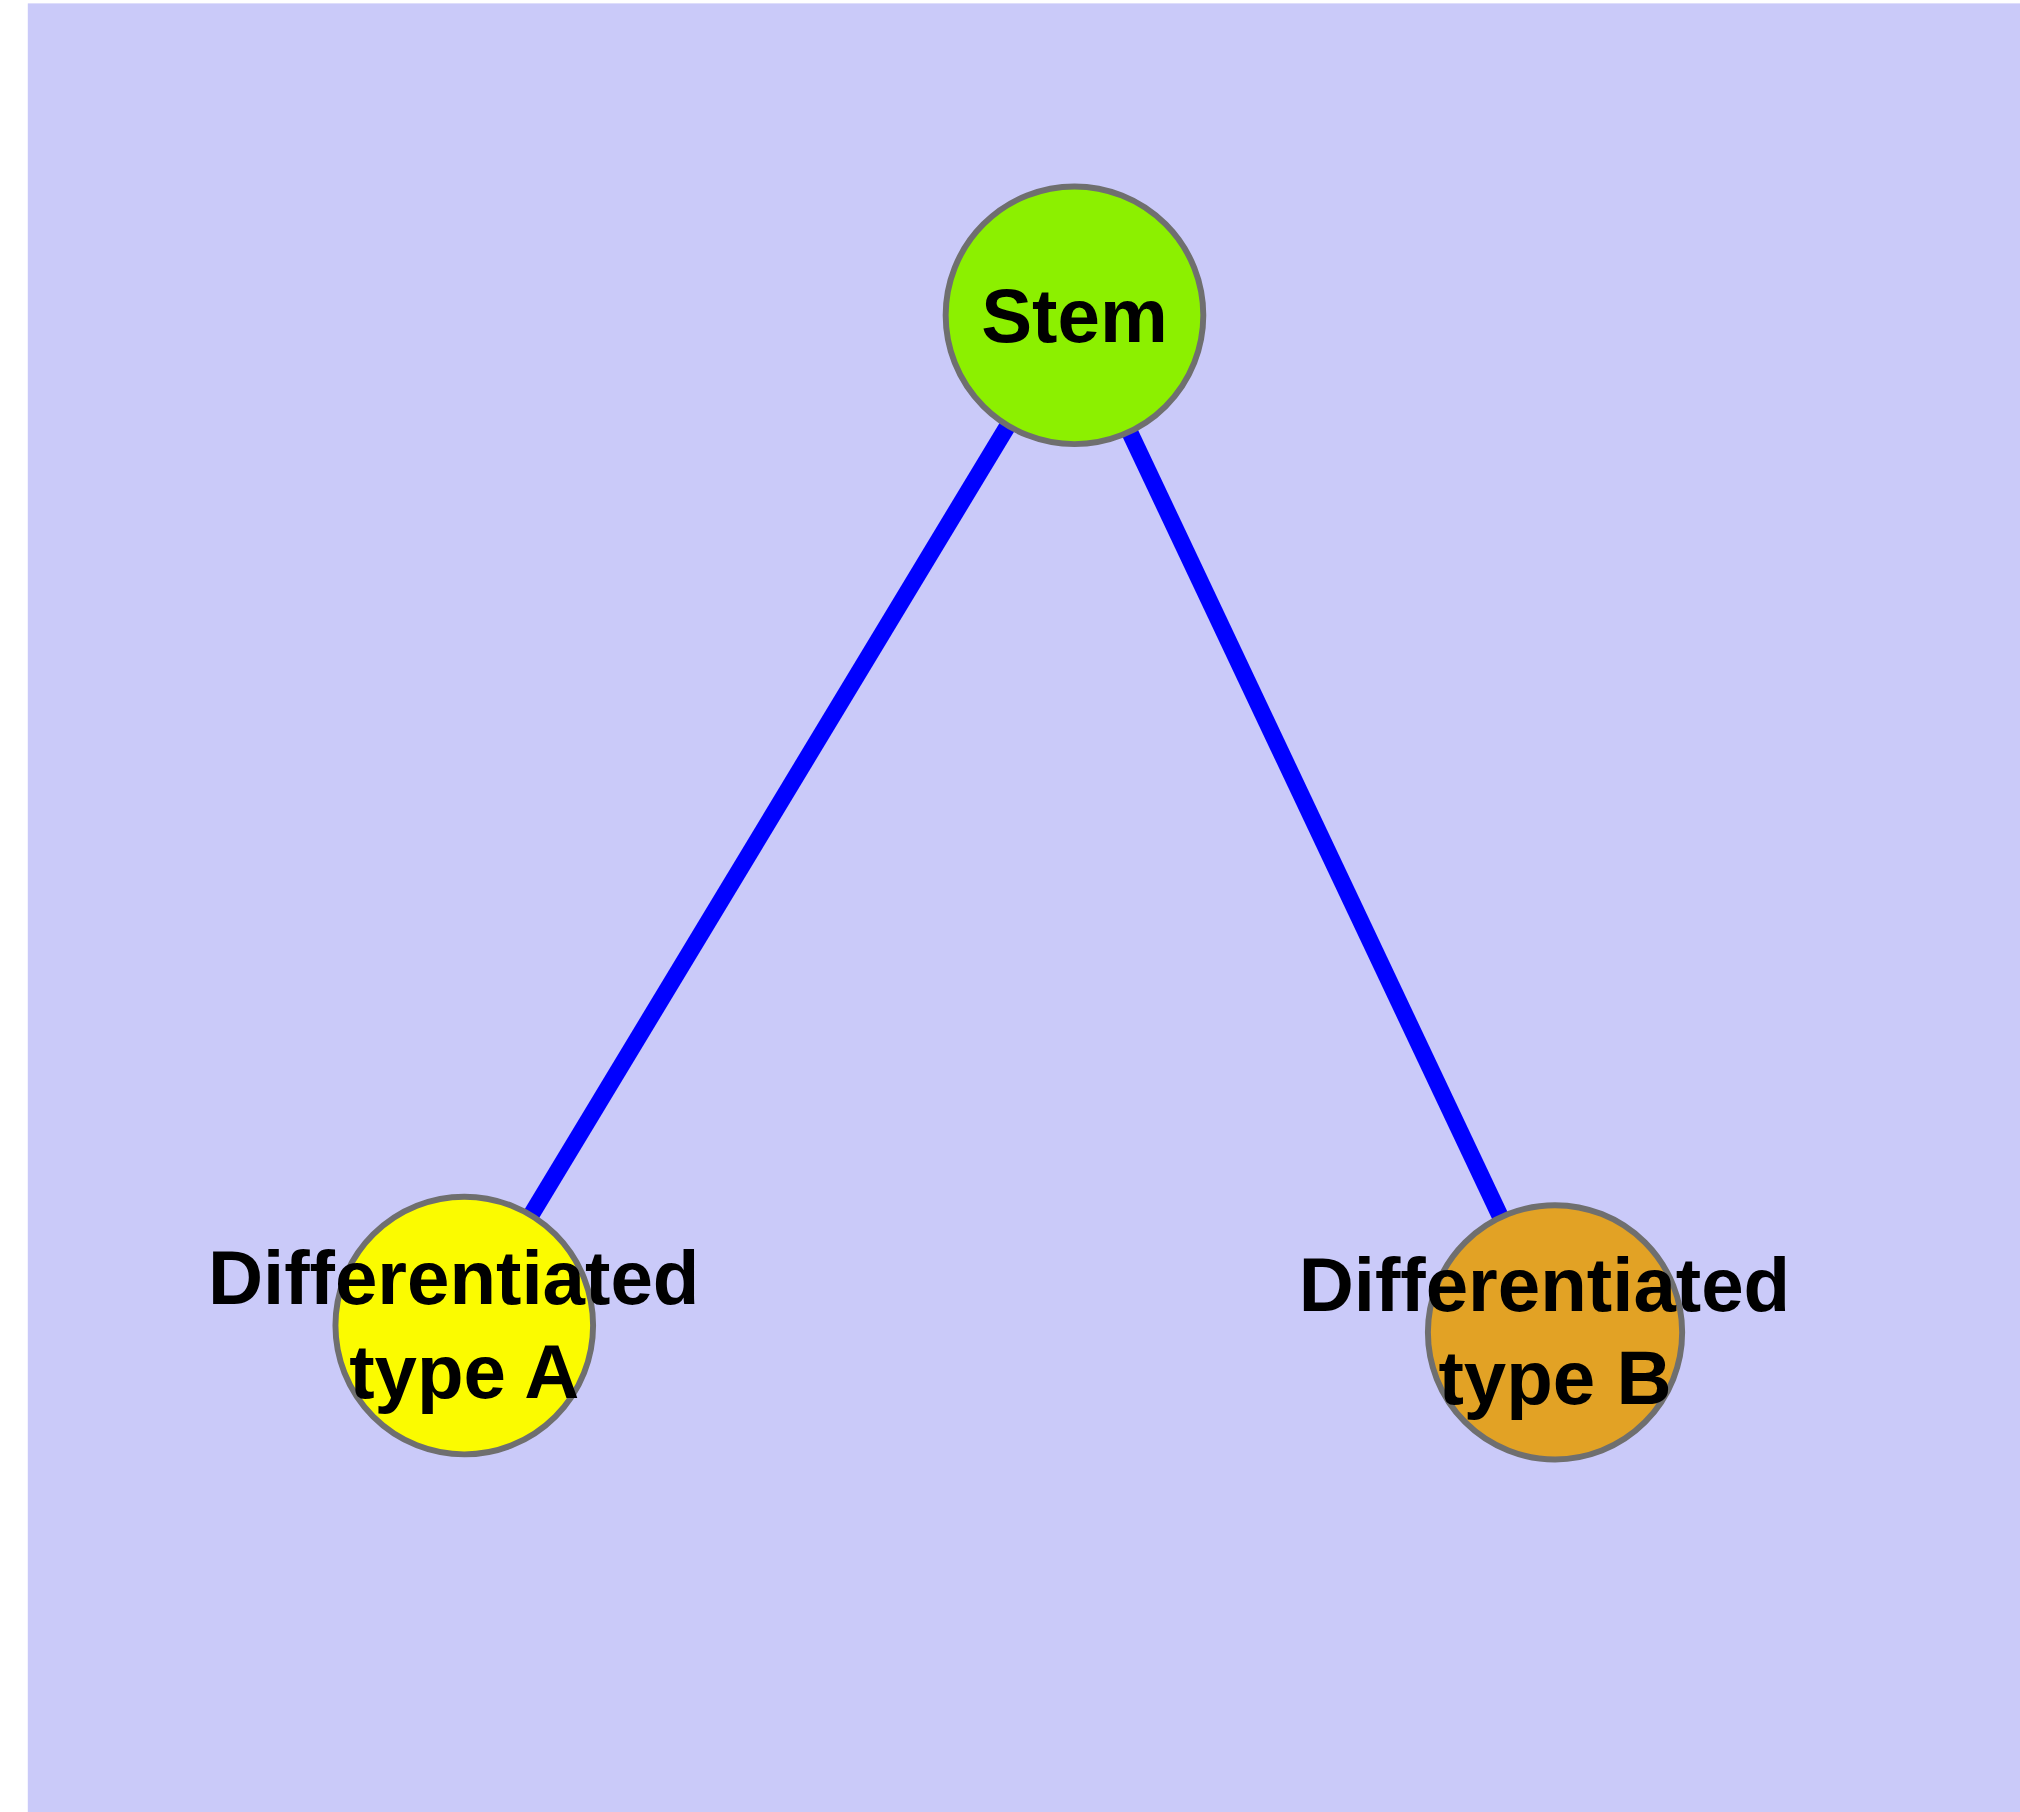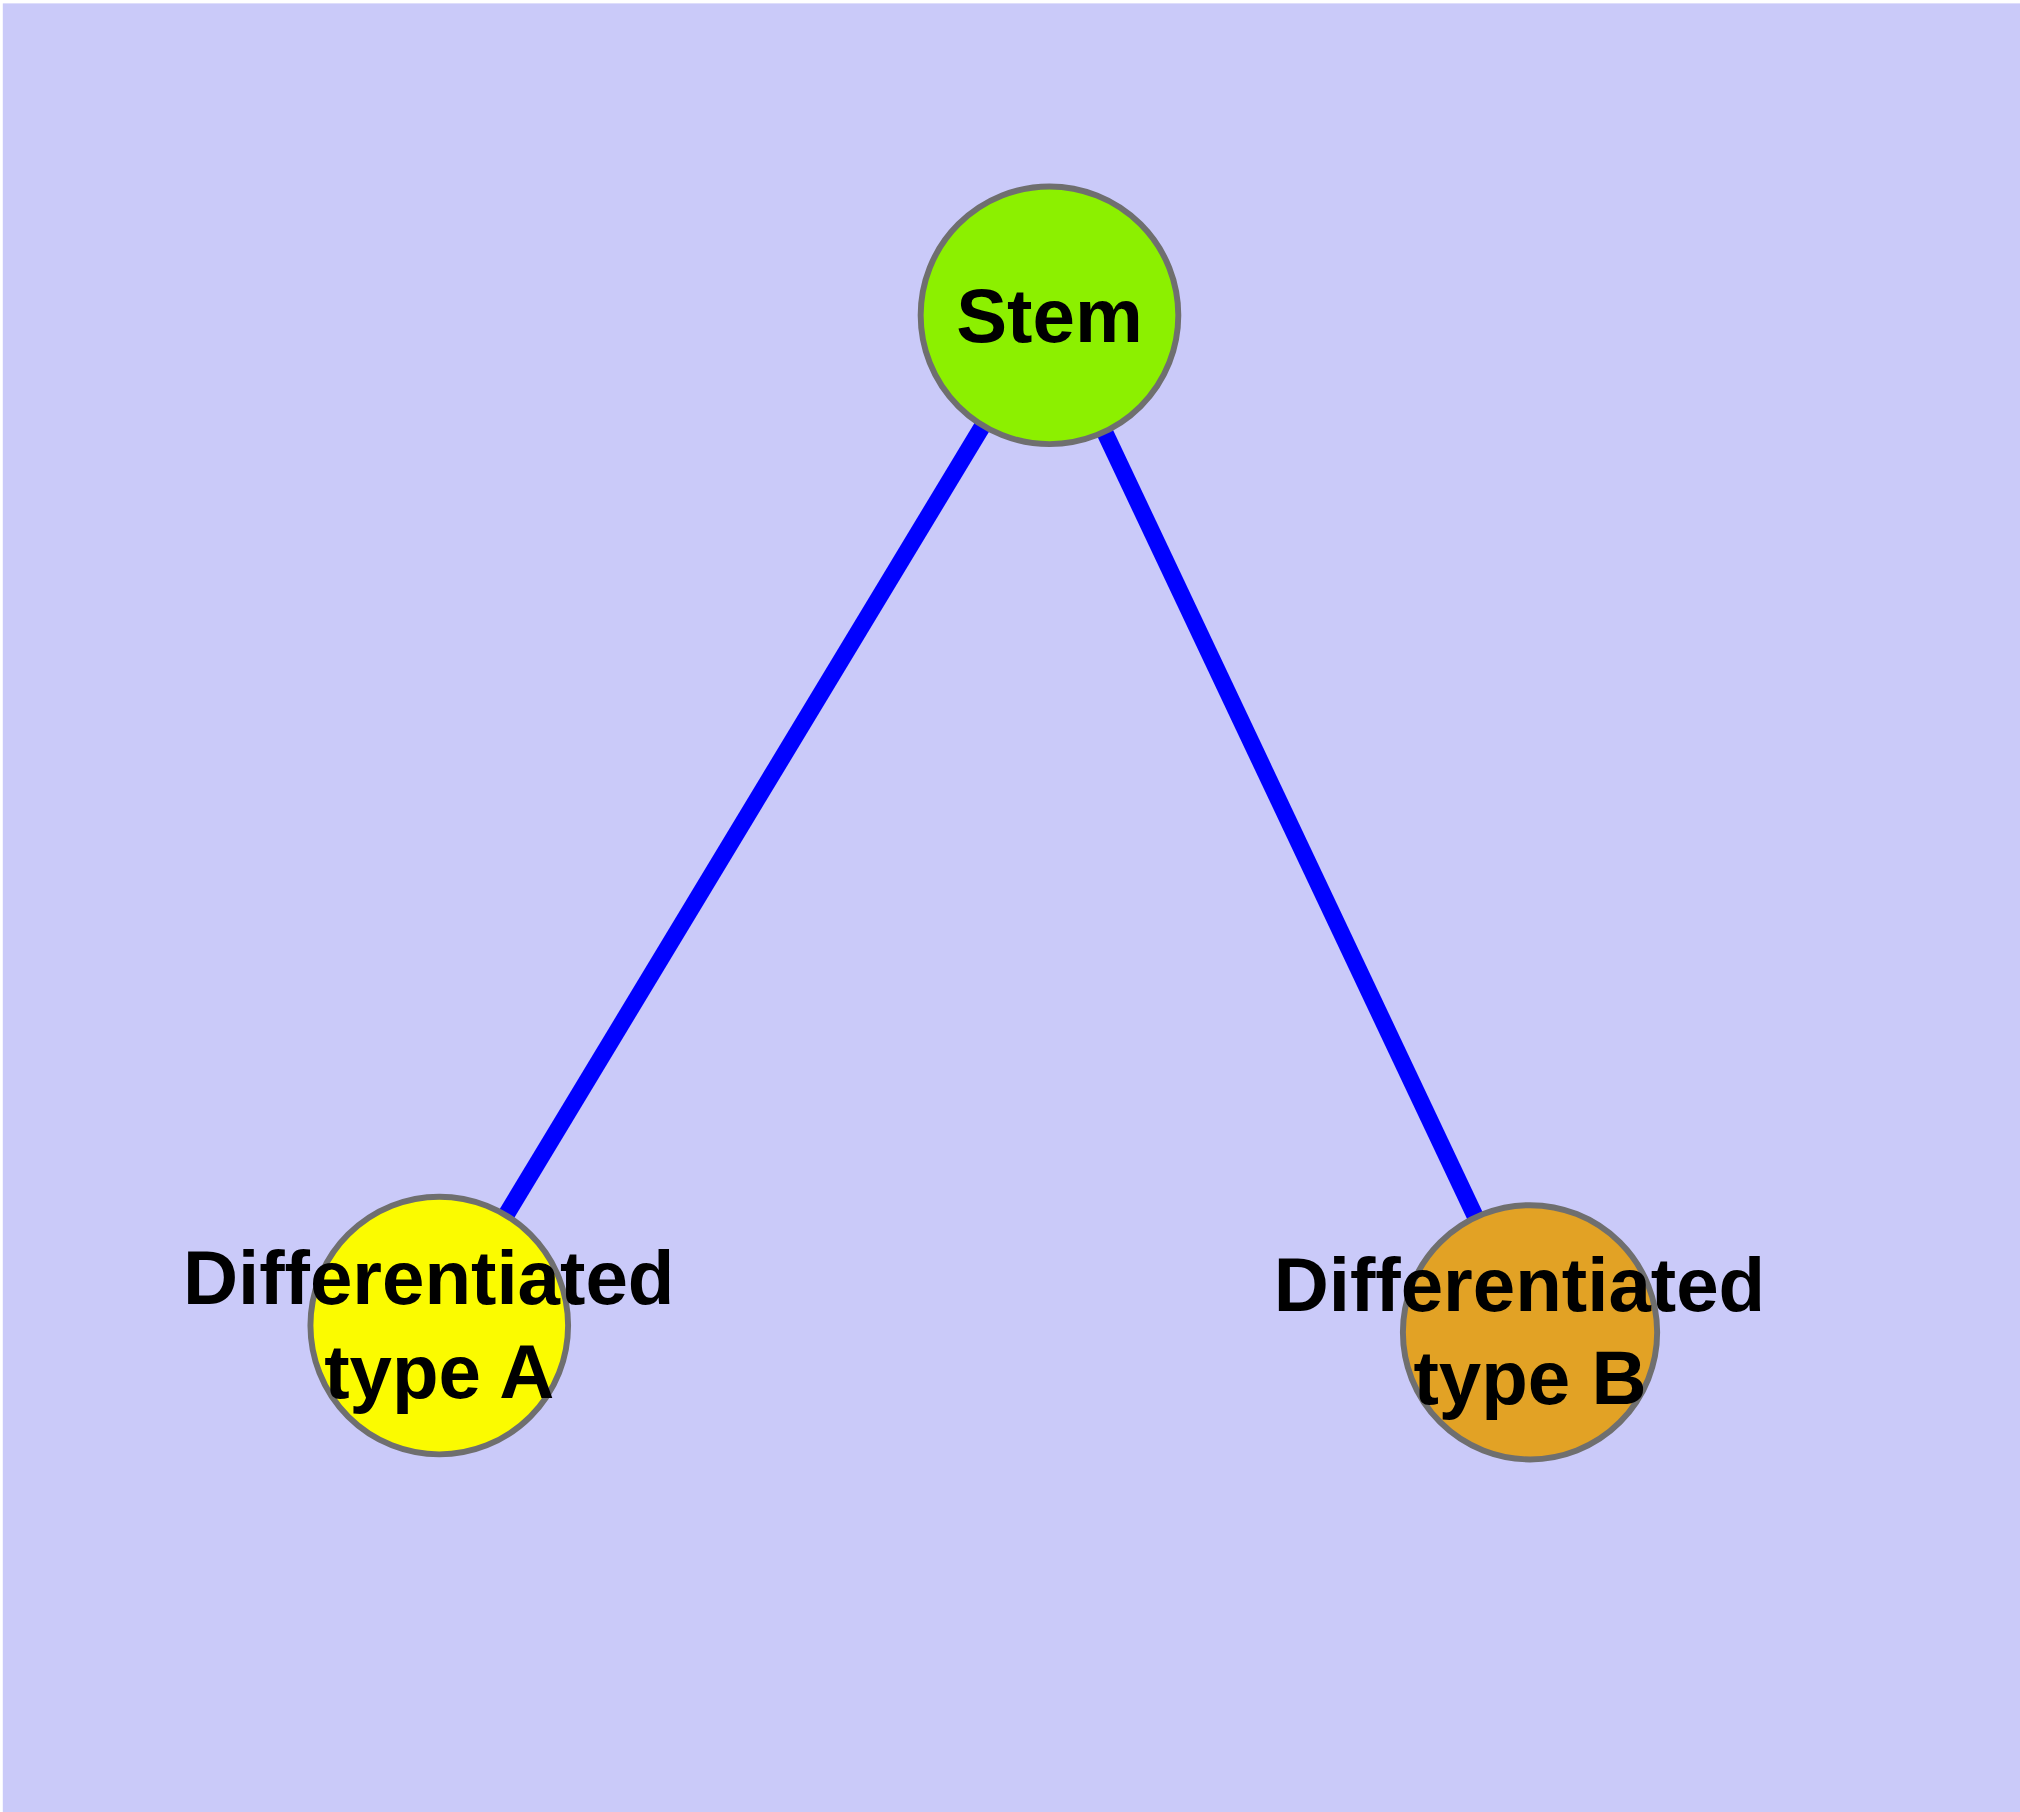--- a/index.html
+++ b/index.html
@@ -7,20 +7,21 @@
     padding: 0;
     background: #ffffff;
     width: 2021px;
     height: 1812px;
     overflow: hidden;
   }
   .canvas {
     position: relative;
     width: 1888px;
     height: 1812px;
+    padding-left: 25px;
   }
   svg {
     display: block;
   }
   .edge {
     stroke-width: 20px;
     stroke-linecap: butt;
   }
   .node-circle {
     stroke-width: 7px;

